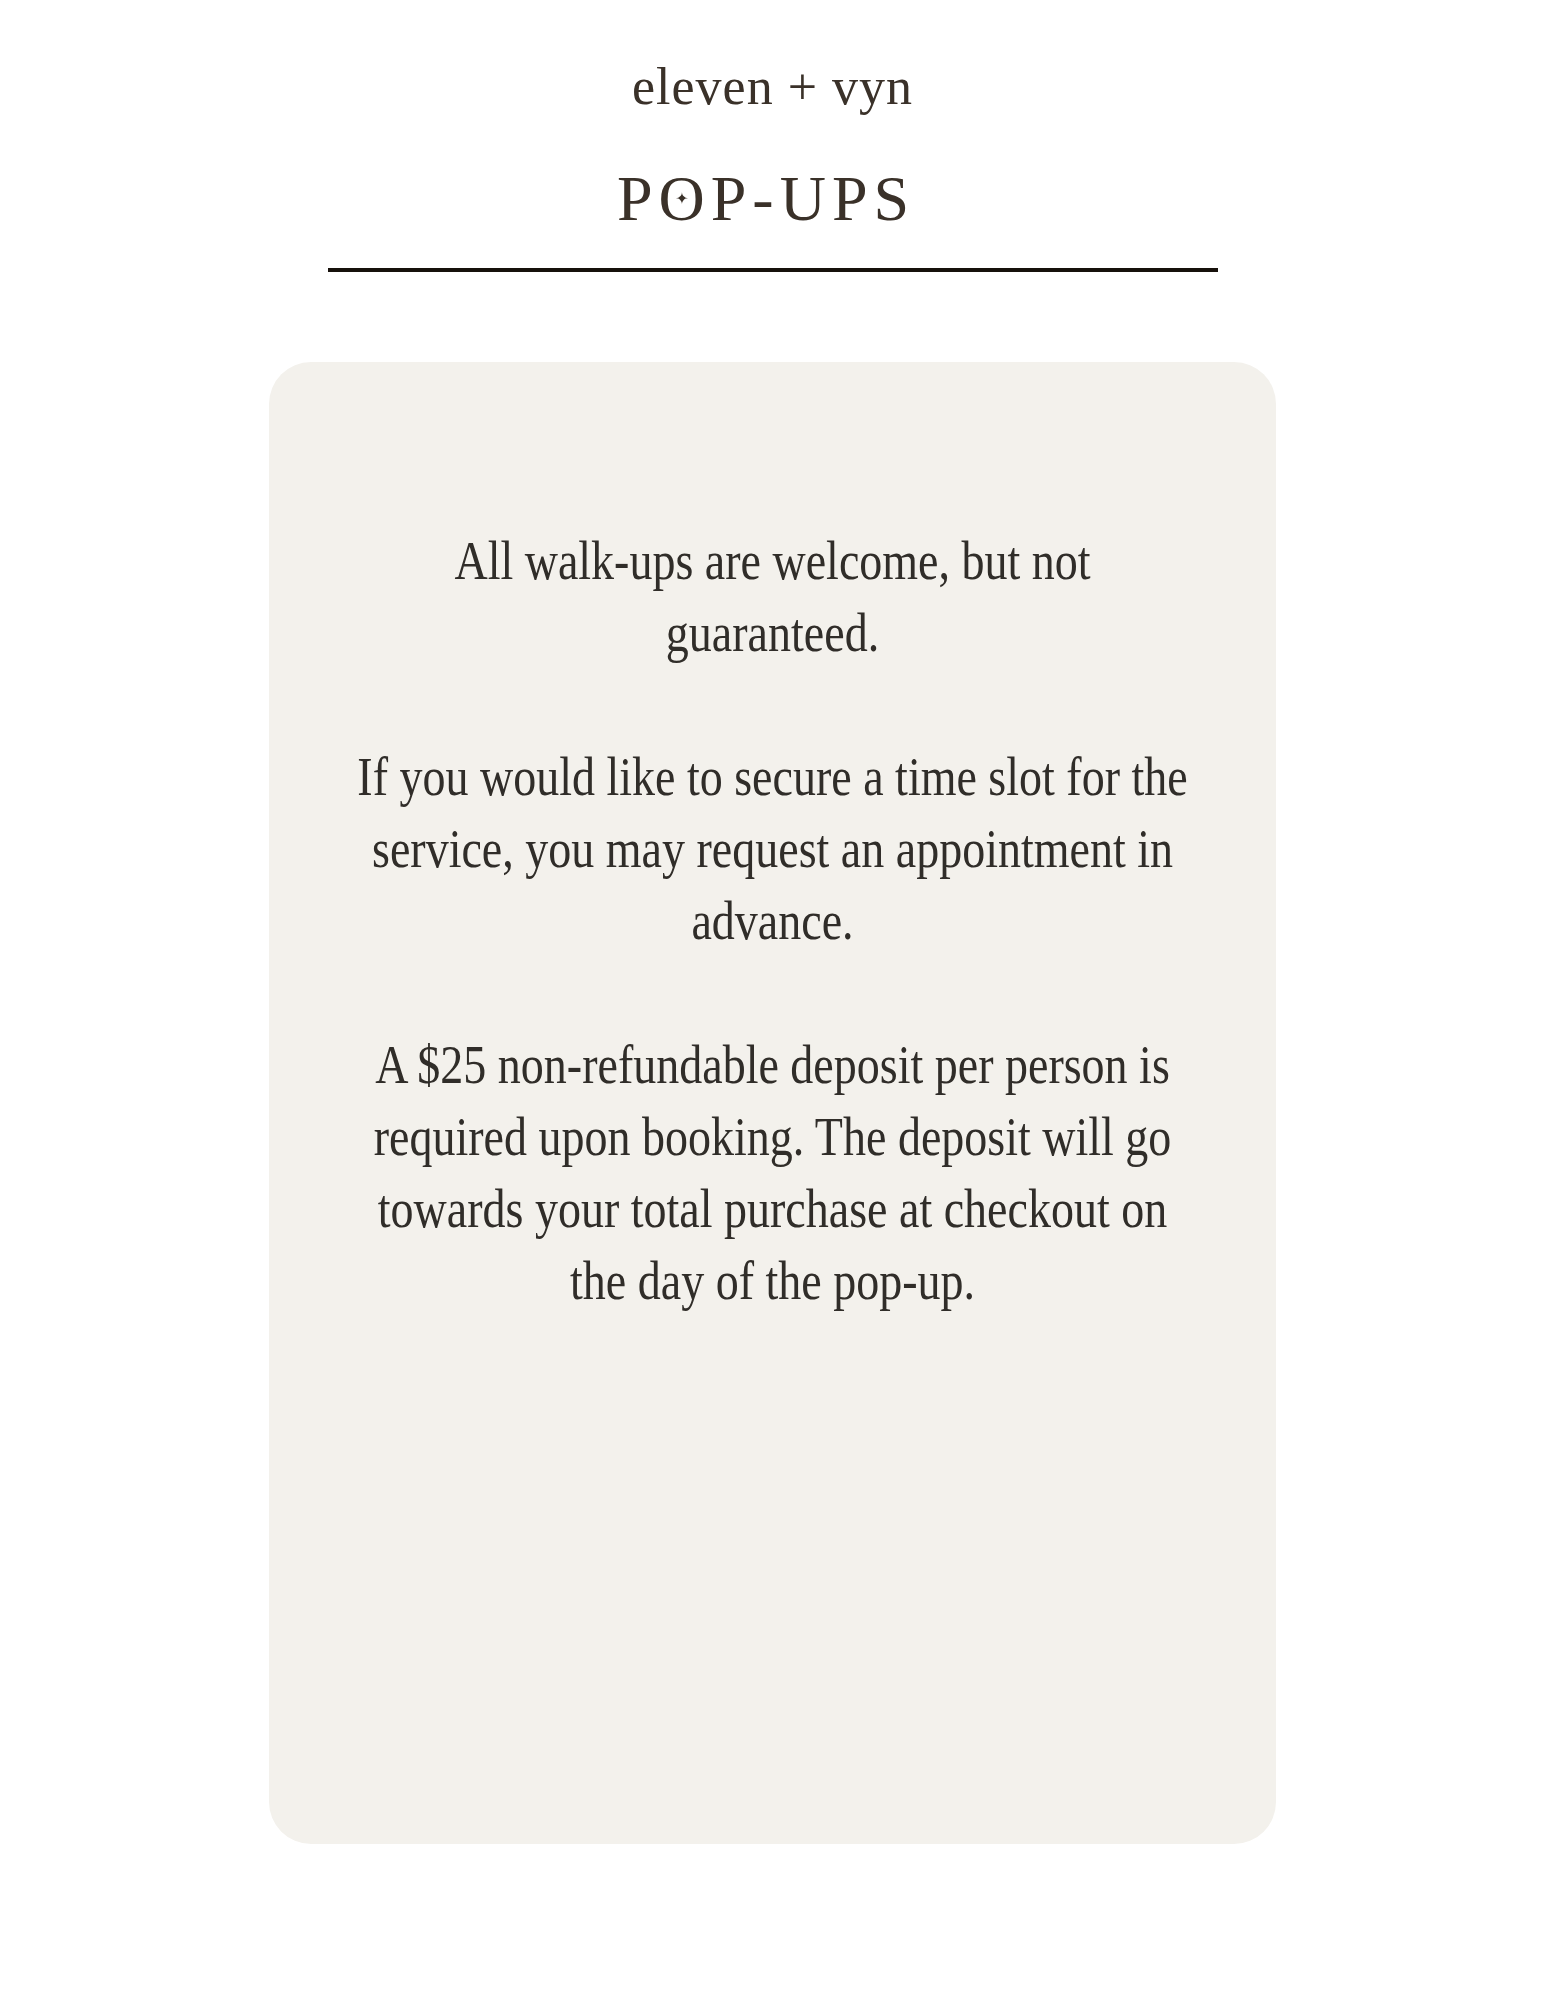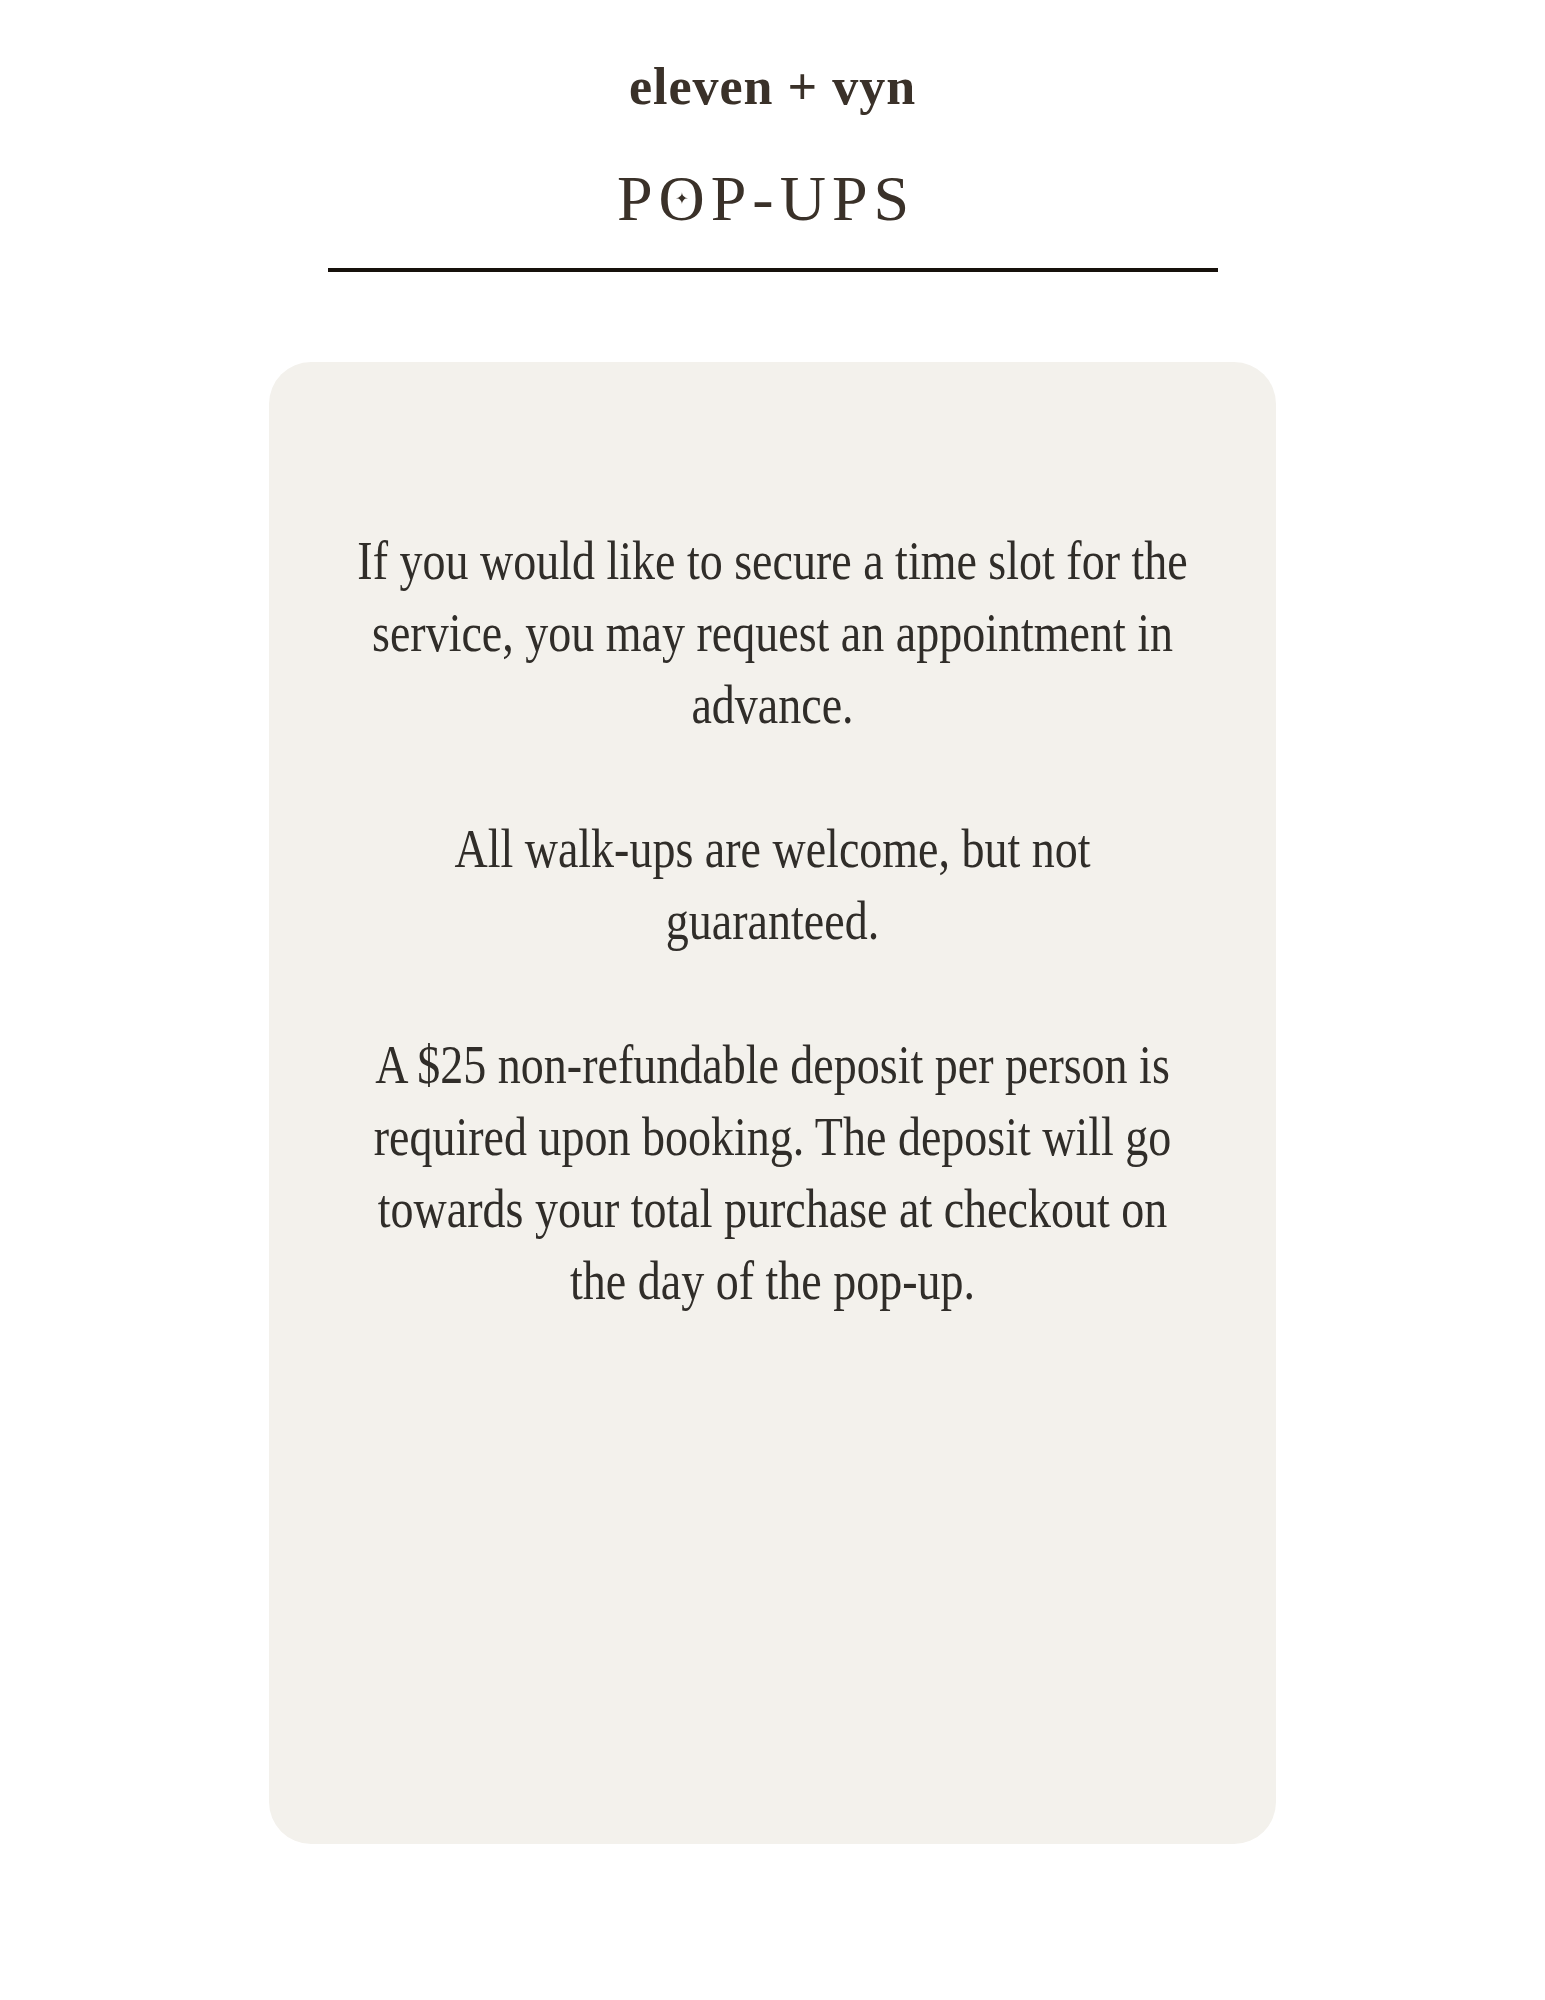--- a/index.html
+++ b/index.html
@@ -15,21 +15,20 @@
   }
   .header {
     text-align: center;
   }
   .brand {
     padding-top: 57px;
     font-size: 52px;
     line-height: 60px;
     letter-spacing: 1px;
     color: #3a3129;
-    font-weight: bold;
   }
   .title {
     position: relative;
     margin: 50px 13px 0 0;
     font-size: 64px;
     line-height: 64px;
     font-weight: normal;
     letter-spacing: 6px;
     color: #3a3129;
   }
@@ -86,28 +85,28 @@
       <span>POP-UPS</span>
       <span class="star">✦</span>
     </h1>
 
     <div class="divider"></div>
   </header>
 
   <section class="card">
 
     <p class="para">
+      <span class="line">All walk-ups are welcome, but not</span>
+      <span class="line">guaranteed.</span>
+    </p>
+
+    <p class="para">
       <span class="line">If you would like to secure a time slot for the</span>
       <span class="line">service, you may request an appointment in</span>
       <span class="line">advance.</span>
-    </p>
-
-    <p class="para">
-      <span class="line">All walk-ups are welcome, but not</span>
-      <span class="line">guaranteed.</span>
     </p>
 
 
     <p class="para">
       <span class="line">A $25 non-refundable deposit per person is</span>
       <span class="line">required upon booking. The deposit will go</span>
       <span class="line">towards your total purchase at checkout on</span>
       <span class="line">the day of the pop-up.</span>
     </p>
 

